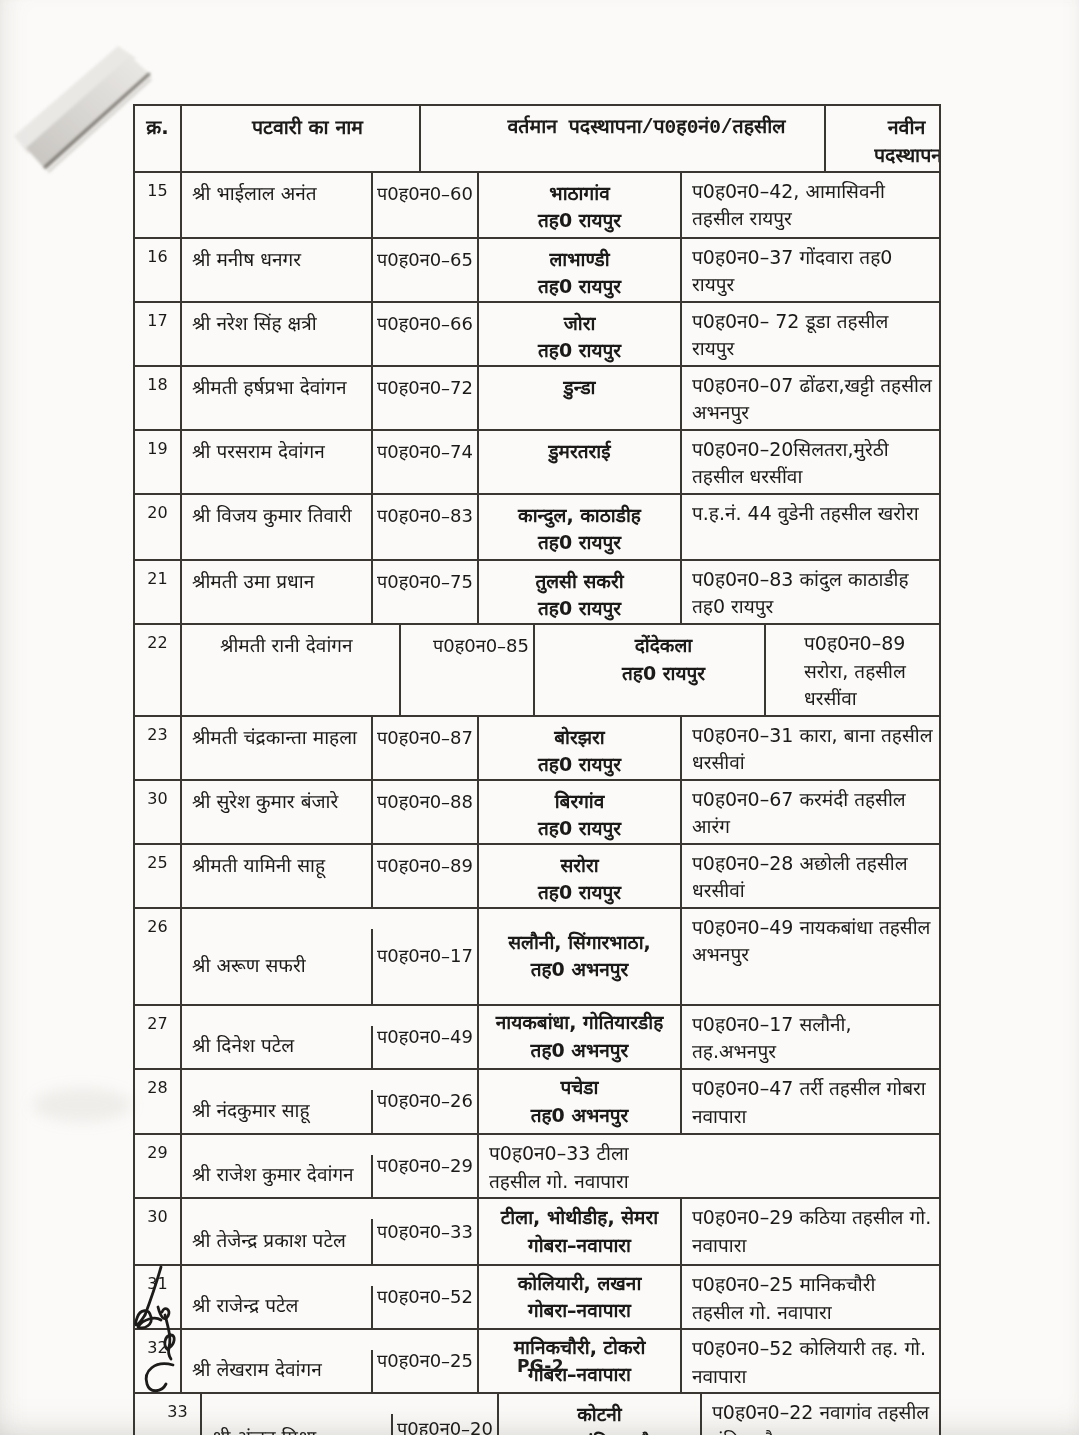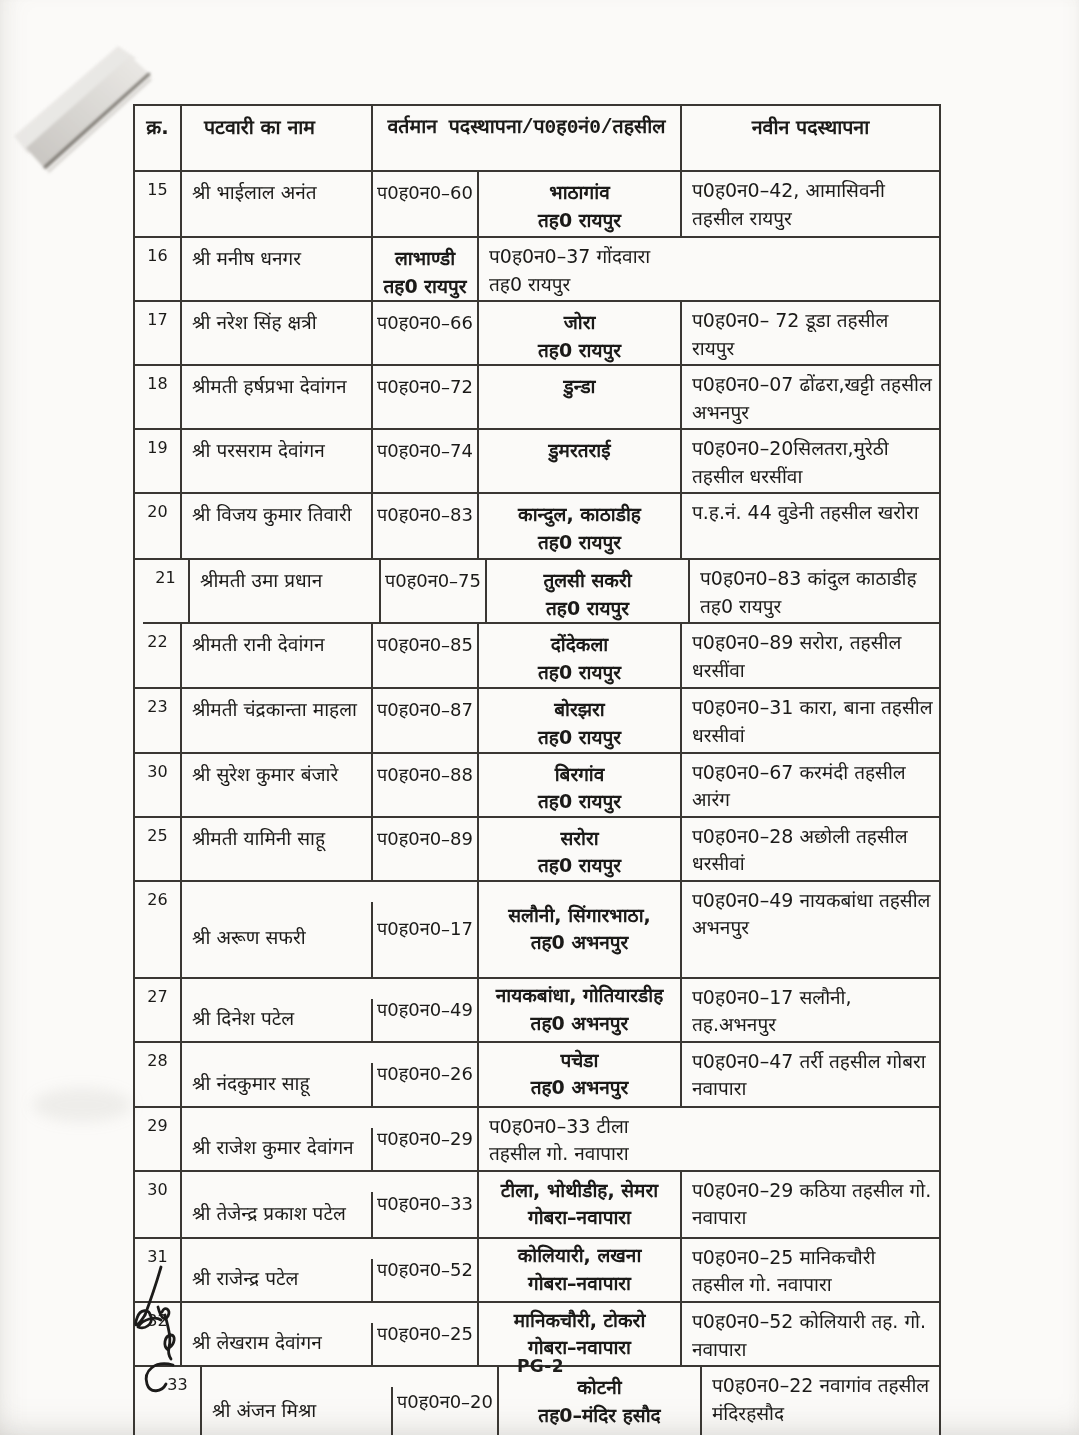--- a/index.html
+++ b/index.html
@@ -29,21 +29,21 @@
     position:absolute;left:133px;top:104px;width:808px;
     border:2px solid var(--line);
     box-sizing:border-box;
     background:transparent;
   }
   .thead,.trow{
     display:grid;
     grid-template-columns:47px 191px 106px 203px 1fr;
     border-bottom:2px solid var(--line);
   }
-  .thead{min-height:64px;}
+  .thead{min-height:64px;gap:48px;}
   .trow.last{border-bottom:none;padding-left:20px;}
   .cell{
     border-right:2px solid var(--line);
     box-sizing:border-box;
     font-size:19px;line-height:1.45;
     overflow:hidden;
   }
   .cell:last-child{border-right:none;}
   .cell span{display:block;white-space:pre-line;}
   
@@ -129,20 +129,23 @@
             <span>प0ह0न0–42, आमासिवनी तहसील रायपुर</span>
           </div>
         </div>
         <div class="trow" style="min-height: 60px;">
           <div class="cell sn">
             <span>16</span>
           </div>
           <div class="cell name">
             <span>श्री मनीष धनगर</span>
           </div>
+          <div class="cell phn">
+            <span>प0ह0न0–65</span>
+          </div>
           <div class="cell cur">
             <span>लाभाण्डी
 तह0 रायपुर</span>
           </div>
           <div class="cell newp">
             <span>प0ह0न0–37 गोंदवारा तह0 रायपुर</span>
           </div>
         </div>
         <div class="trow" style="min-height: 55px;">
           <div class="cell sn">
@@ -207,39 +210,39 @@
             <span>प0ह0न0–83</span>
           </div>
           <div class="cell cur">
             <span>कान्दुल, काठाडीह
 तह0 रायपुर</span>
           </div>
           <div class="cell newp">
             <span>प.ह.नं. 44 वुडेनी तहसील खरोरा</span>
           </div>
         </div>
-        <div class="trow" style="min-height: 58px; margin-left: 8px;">
+        <div class="trow" style="min-height: 58px;">
           <div class="cell sn">
             <span>21</span>
           </div>
           <div class="cell name">
             <span>श्रीमती उमा प्रधान</span>
           </div>
           <div class="cell phn">
             <span>प0ह0न0–75</span>
           </div>
           <div class="cell cur">
             <span>तुलसी सकरी
 तह0 रायपुर</span>
           </div>
           <div class="cell newp">
             <span>प0ह0न0–83 कांदुल काठाडीह तह0 रायपुर</span>
           </div>
         </div>
-        <div class="trow" style="min-height: 63px;">
+        <div class="trow" style="min-height: 63px; gap: 28px;">
           <div class="cell sn">
             <span>22</span>
           </div>
           <div class="cell name">
             <span>श्रीमती रानी देवांगन</span>
           </div>
           <div class="cell phn">
             <span>प0ह0न0–85</span>
           </div>
           <div class="cell cur">

